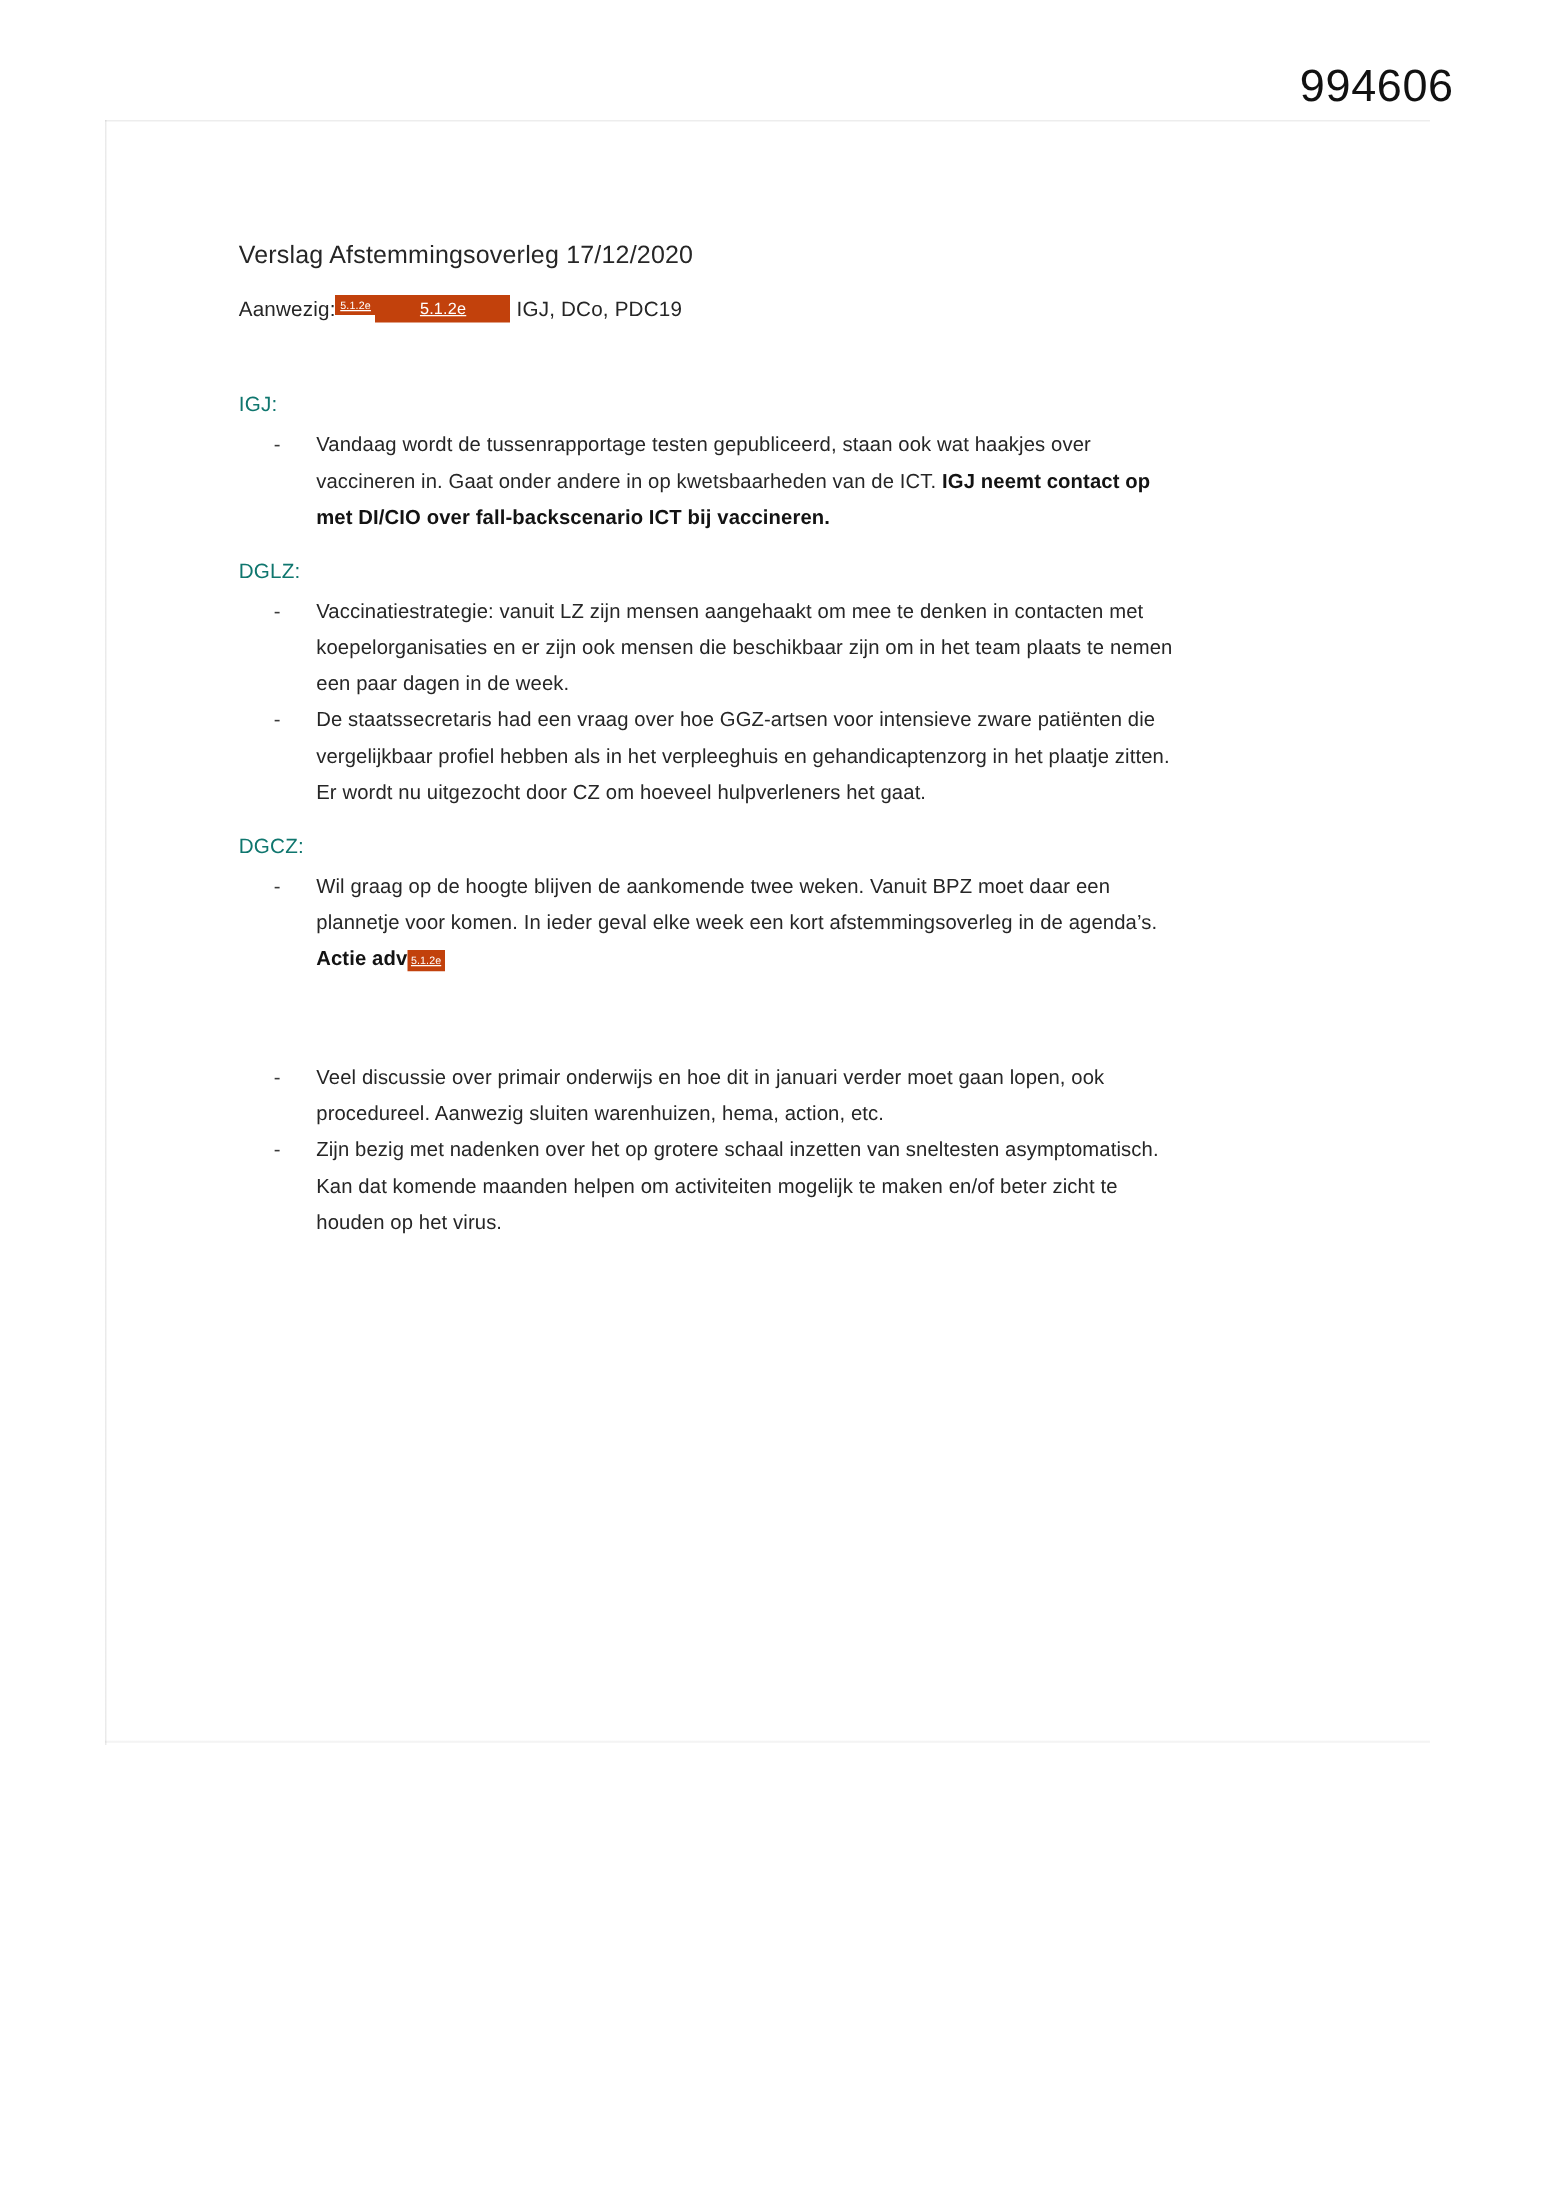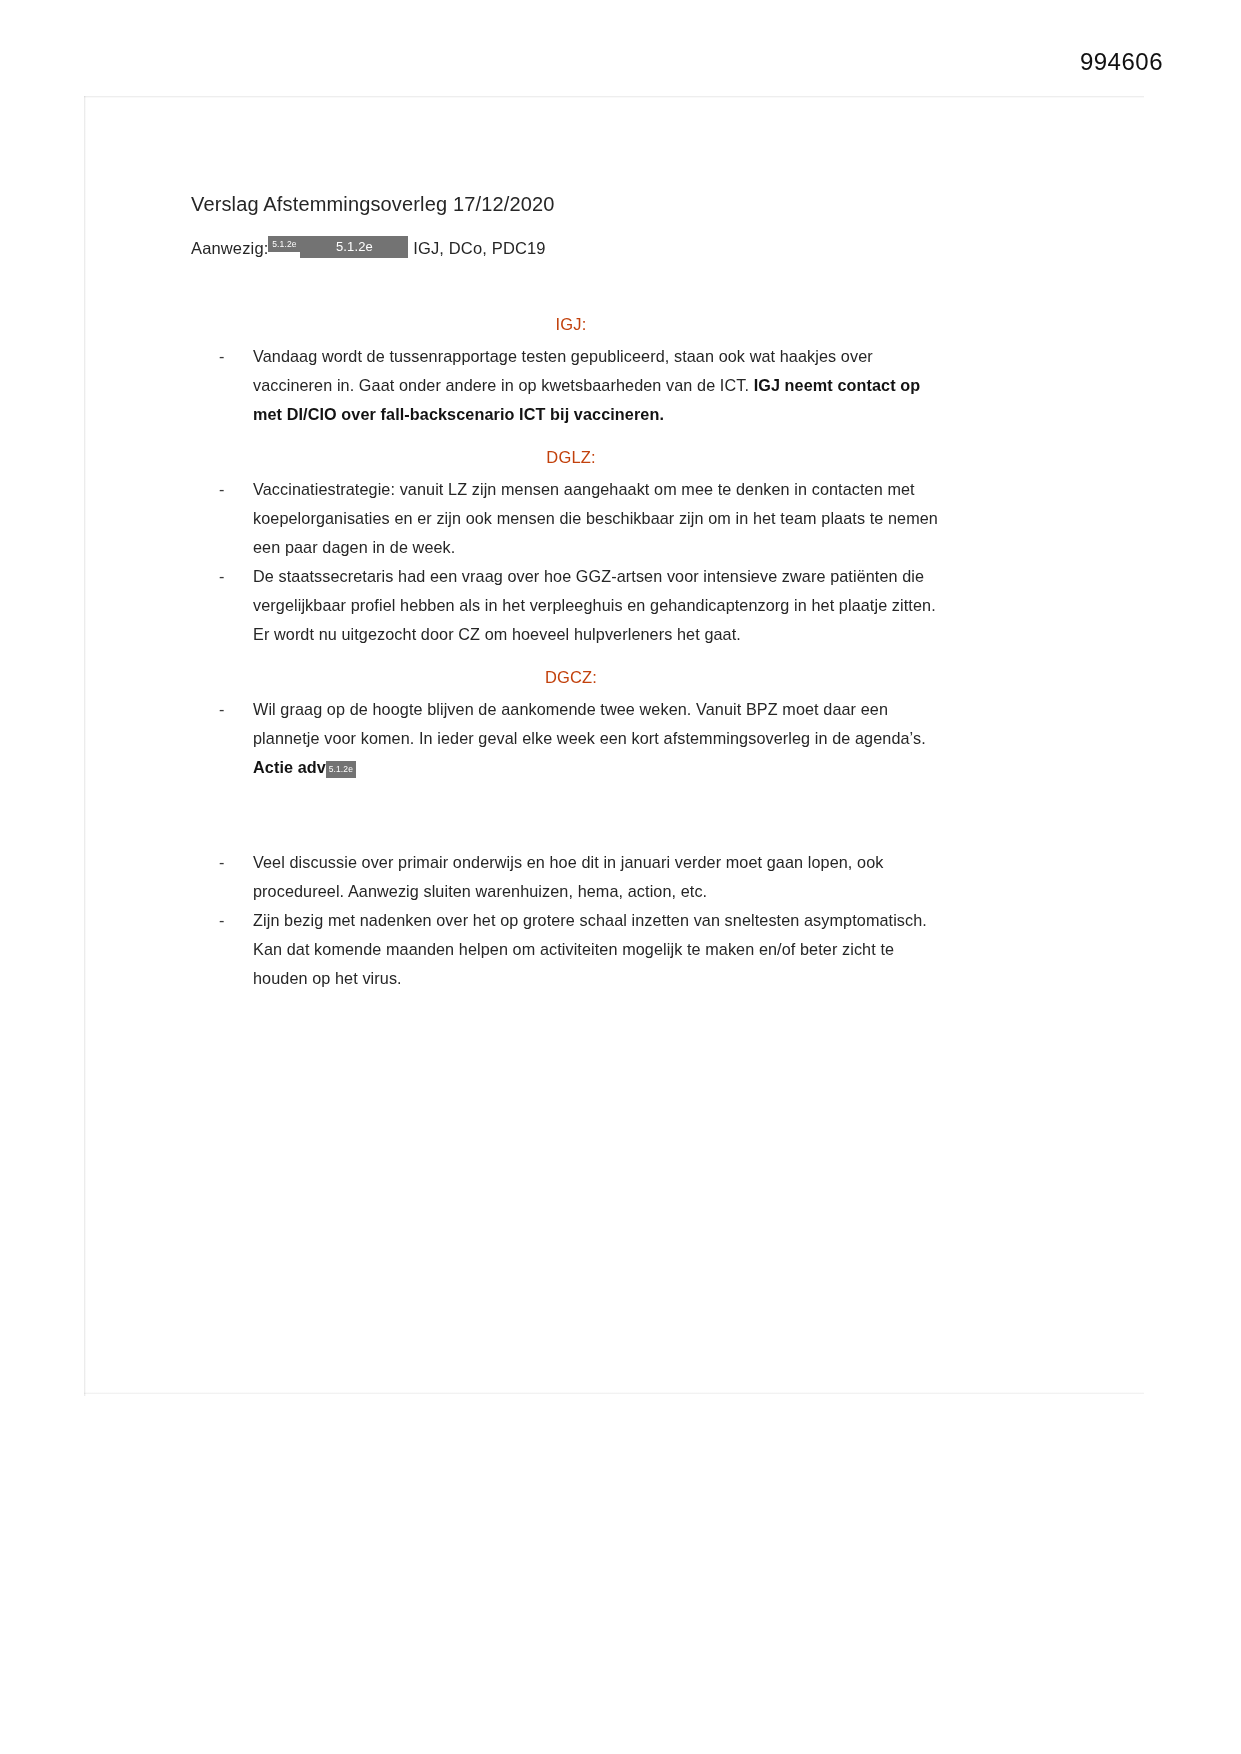--- a/index.html
+++ b/index.html
@@ -36,21 +36,21 @@
     position: absolute;
     left: 84px; top: 1392px;
     width: 1060px; height: 2px;
     background: linear-gradient(to top, rgba(0,0,0,0.07), rgba(0,0,0,0));
   }
 
   .doc-number {
     position: absolute;
     right: 78px;
     top: 48px;
-    font-size: 24px;
+    font-size: 36px;
     letter-spacing: 0.5px;
     color: #111111;
     font-family: "Liberation Sans", sans-serif;
   }
 
   .content {
     position: absolute;
     left: 191px;
     top: 193px;
     width: 760px;
@@ -72,24 +72,25 @@
     flex-wrap: nowrap;
     letter-spacing: 0.15px;
   }
   .attend-label { white-space: pre; }
   .attend-tail { white-space: pre; }
 
   .redact {
     display: inline-flex;
     align-items: center;
     justify-content: center;
-    background: #737373;
+    background: #c2410c;
     color: #ffffff;
     vertical-align: middle;
     box-sizing: border-box;
+    text-decoration: underline;
   }
   .redact-small {
     height: 16px;
     min-width: 32px;
     padding: 0 2px;
     font-size: 8.5px;
     line-height: 16px;
   }
   .redact-wide {
     height: 22px;
@@ -106,23 +107,22 @@
     position: relative;
     top: 1px;
   }
 
   .section {
     margin-top: 0;
   }
   .section-heading {
     font-size: 16.5px;
     line-height: 24px;
-    color: #c2410c;
+    color: #0f766e;
     letter-spacing: 0.15px;
-    text-align: center;
   }
 
   ul.bullets {
     list-style: none;
     margin: 6px 0 0 0;
     padding: 0;
   }
   ul.bullets li {
     position: relative;
     padding-left: 62px;

